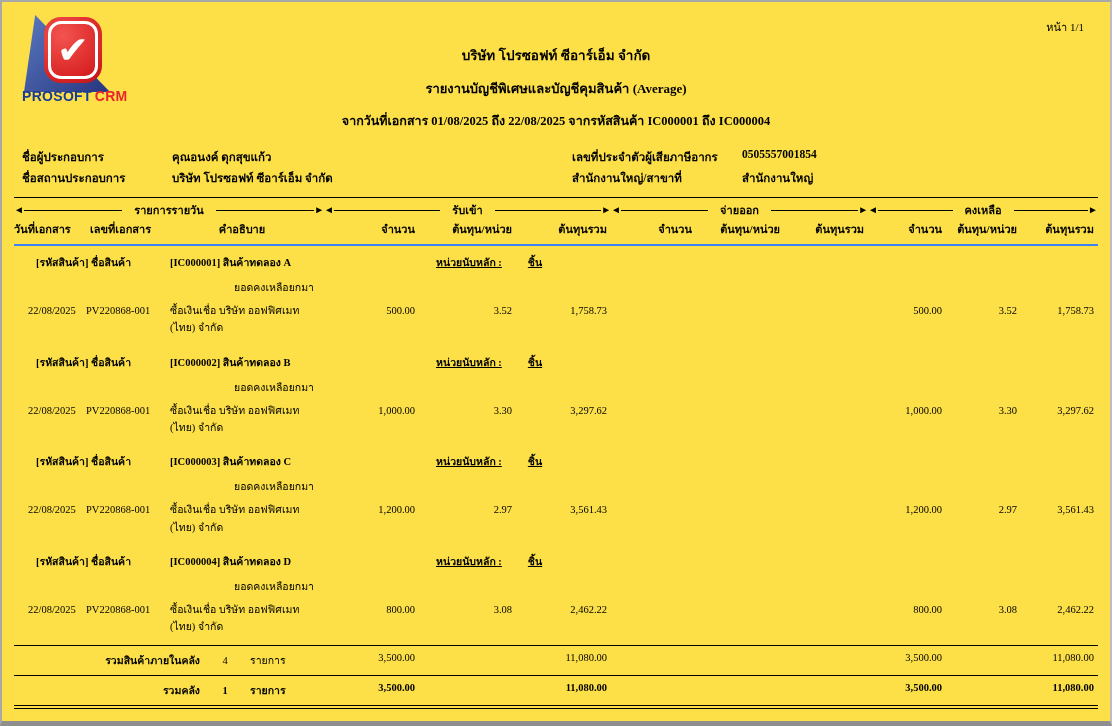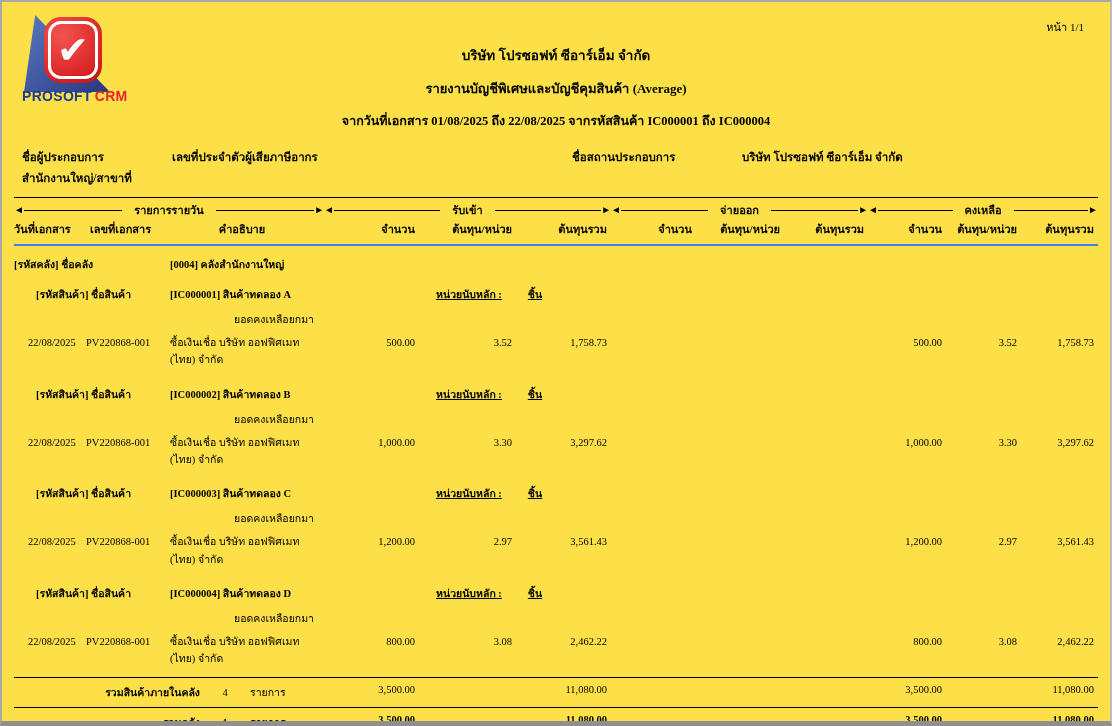--- a/index.html
+++ b/index.html
@@ -76,24 +76,27 @@
   </div>
 
   <div class="titles">
     <div class="title1">บริษัท โปรซอฟท์ ซีอาร์เอ็ม จำกัด</div>
     <div class="title2">รายงานบัญชีพิเศษและบัญชีคุมสินค้า (Average)</div>
     <div class="title3">จากวันที่เอกสาร 01/08/2025 ถึง 22/08/2025 จากรหัสสินค้า IC000001 ถึง IC000004</div>
   </div>
 
   <div class="info">
     <div>ชื่อผู้ประกอบการ</div>
+    <div>คุณอนงค์ ดุกสุขแก้ว</div>
     <div>เลขที่ประจำตัวผู้เสียภาษีอากร</div>
+    <div>0505557001854</div>
     <div>ชื่อสถานประกอบการ</div>
     <div>บริษัท โปรซอฟท์ ซีอาร์เอ็ม จำกัด</div>
     <div>สำนักงานใหญ่/สาขาที่</div>
+    <div>สำนักงานใหญ่</div>
   </div>
 
   <table>
     <colgroup>
       <col style="width:72px">
         <col style="width:78px">
         <col style="width:160px">
       <col style="width:95px">
         <col style="width:97px">
         <col style="width:95px">
@@ -152,24 +155,20 @@
         <th class="r">ต้นทุนรวม</th>
         <th class="r">จำนวน</th>
         <th class="r">ต้นทุน/หน่วย</th>
         <th class="r">ต้นทุนรวม</th>
         <th class="r">จำนวน</th>
         <th class="r">ต้นทุน/หน่วย</th>
         <th class="r">ต้นทุนรวม</th>
       </tr>
     </thead>
     <tbody>
-      <tr class="wh-row">
-        <td colspan="2">[รหัสคลัง] ชื่อคลัง</td>
-        <td colspan="10" class="pl6">[0004] คลังสำนักงานใหญ่</td>
-      </tr>
 
       <tr class="prod-row">
         <td colspan="2" class="indent1">[รหัสสินค้า] ชื่อสินค้า</td>
         <td class="pl6">[IC000001] สินค้าทดลอง A</td>
         <td colspan="3" class="unit-cell"><span>หน่วยนับหลัก :</span><span class="unit-val">ชิ้น</span></td>
         <td colspan="6"></td>
       </tr>
       <tr class="open-row">
         <td colspan="2"></td>
         <td class="open-center">ยอดคงเหลือยกมา</td>

